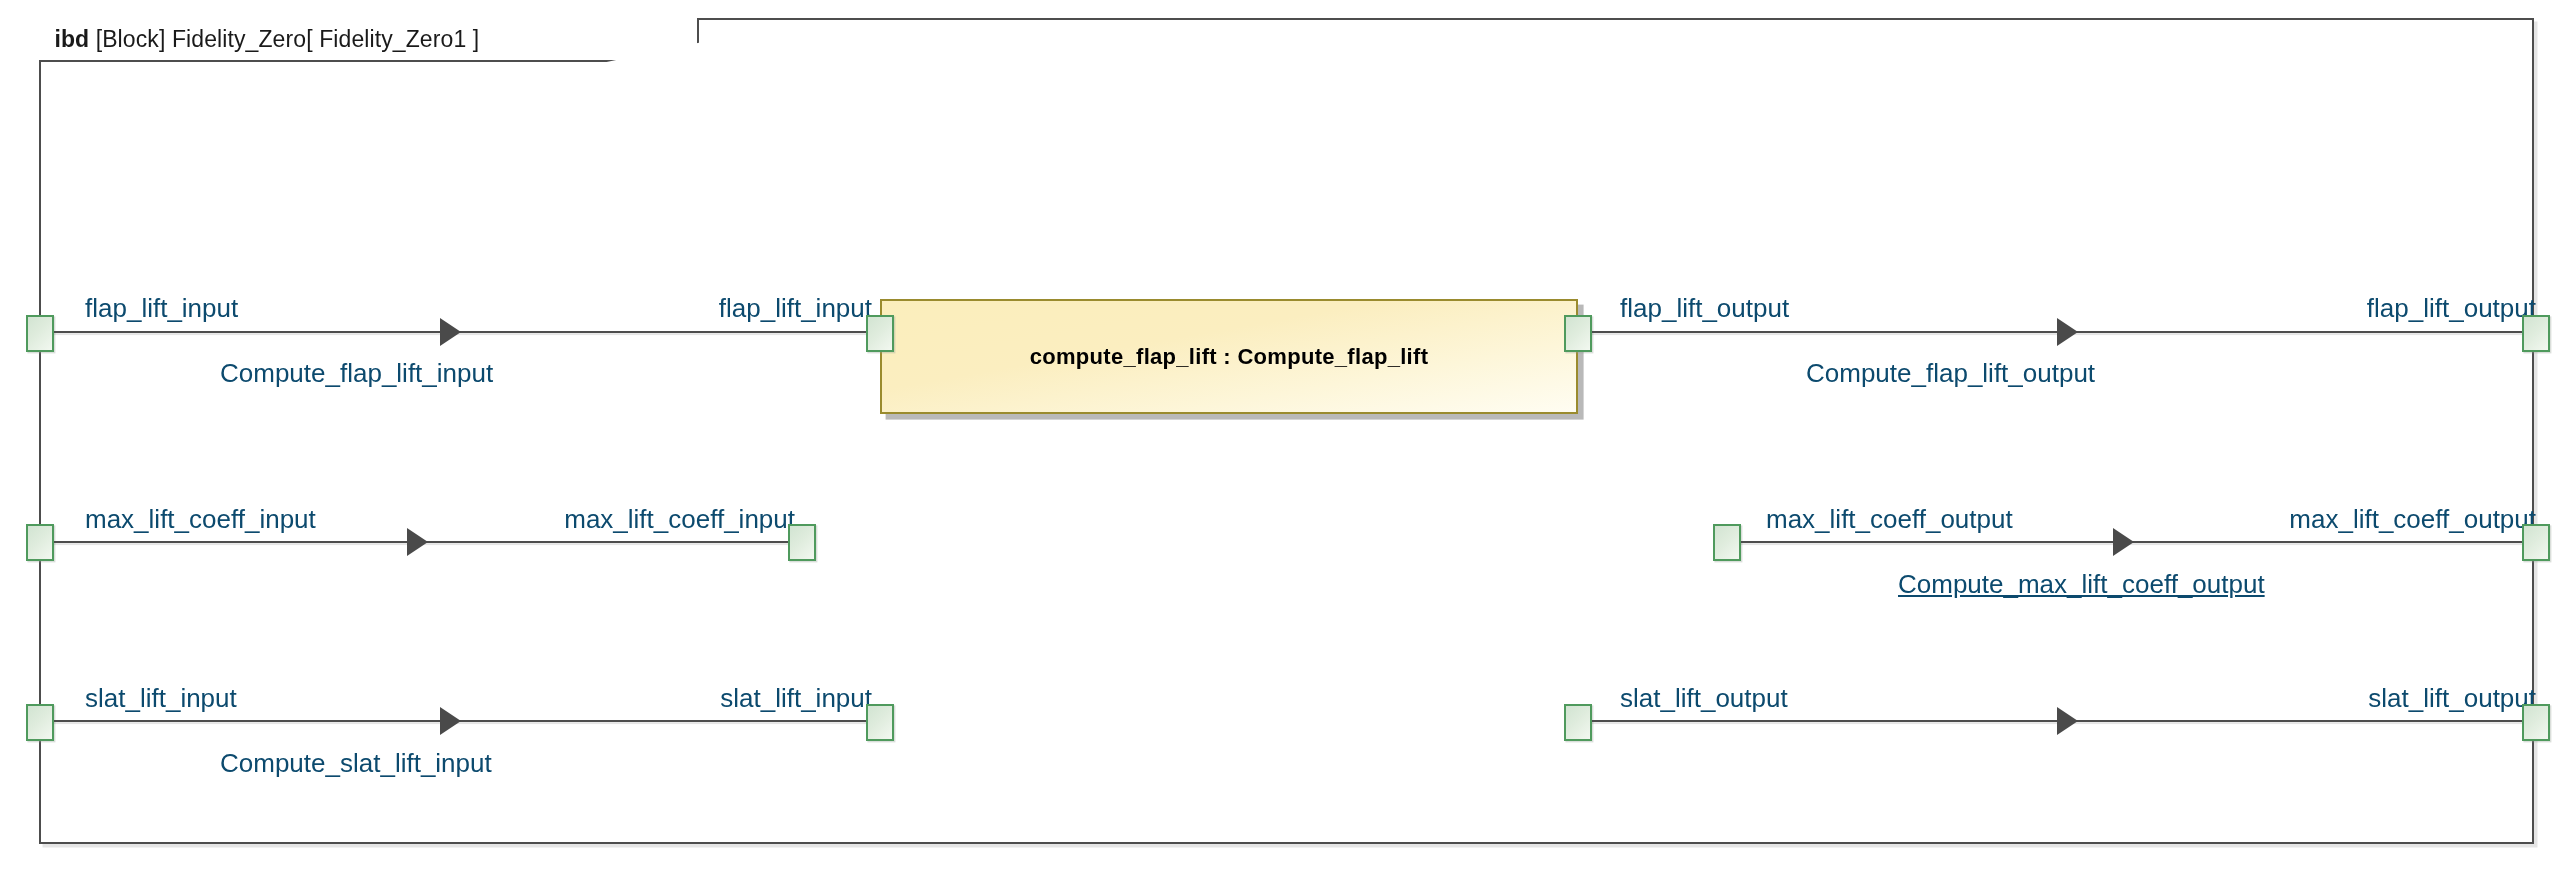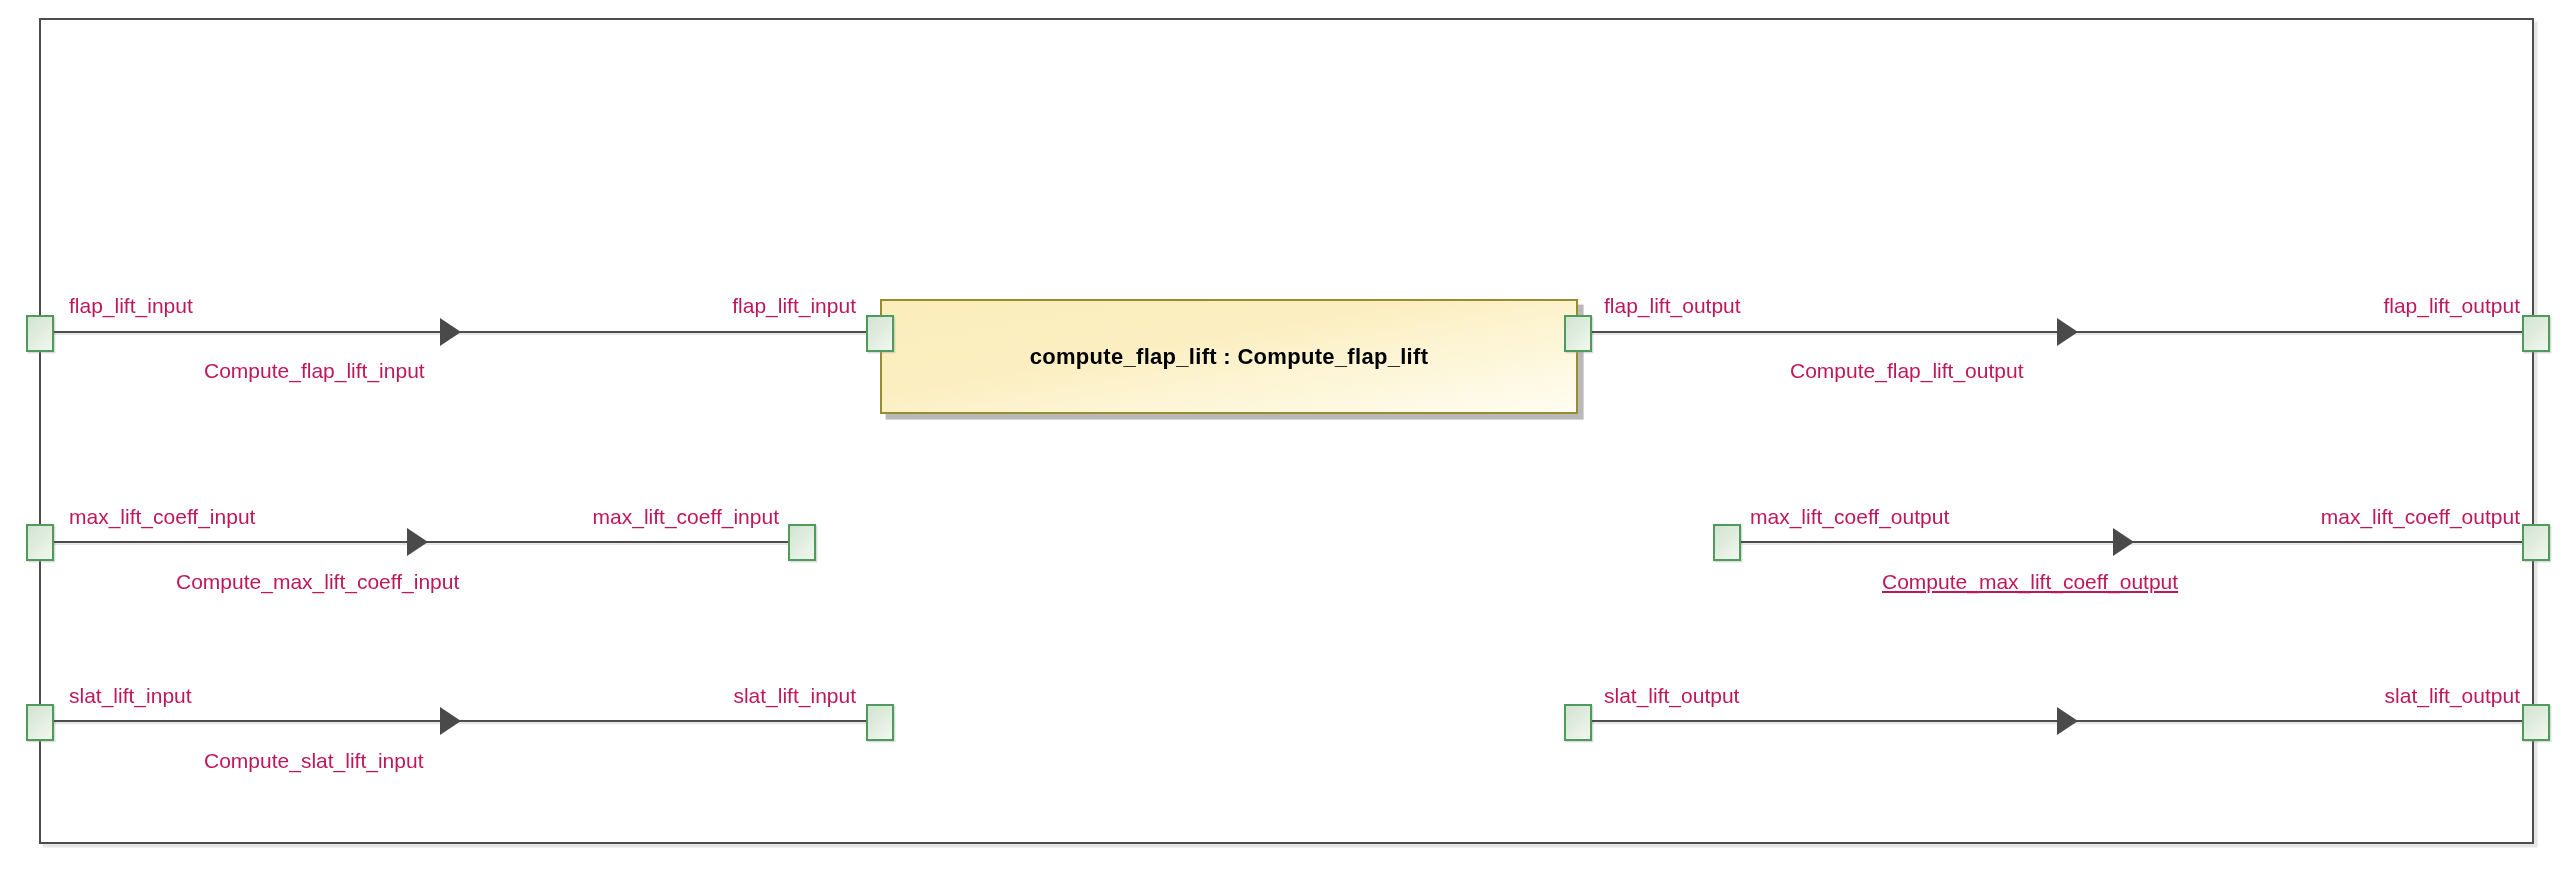--- a/index.html
+++ b/index.html
@@ -109,39 +109,43 @@
     width: 0;
     height: 0;
     border-top: 14.7px solid transparent;
     border-bottom: 14.7px solid transparent;
     border-left: 21px solid #4a4a4a;
   }
 
   
   .lbl {
     position: absolute;
-    font-size: 21px;
-    color: #be185d;
+    font-size: 26px;
+    color: #0c4a6e;
     white-space: nowrap;
     line-height: 1;
+    margin-left: 16px;
   }
   .lbl.r {
     text-align: right;
   }
   .lbl.c {
     text-align: left;
   }
 </style>
 </head>
 <body>
 
 <div id="canvas">
 
   <div class="ibd-frame"></div>
 
+  <div class="frame-title">
+    <span class="frame-title-inner"><span class="frame-title-kind">ibd</span>&nbsp;<span>[Block]</span>&nbsp;<span>Fidelity_Zero</span><span>[ Fidelity_Zero1 ]</span></span>
+  </div>
 
   <div class="port sq" style="left:26px; top:315px;"></div>
   <div class="lbl" style="left:69px; top:295px;">flap_lift_input</div>
 
   <div class="conn" style="left:54px; top:331px; width:818px;"></div>
   <div class="arrow" style="left:440px; top:318px;"></div>
   <div class="lbl c" style="left:204px; top:360px; width:449px;">Compute_flap_lift_input</div>
   <div class="lbl r" style="left:491px; top:295px; width:365px;">flap_lift_input</div>
 
   <div class="part" style="left:880px; top:299px; width:698px; height:115px;">
@@ -157,21 +161,20 @@
   <div class="lbl c" style="left:1790px; top:360px; width:491px;">Compute_flap_lift_output</div>
   <div class="lbl r" style="left:2078px; top:295px; width:442px;">flap_lift_output</div>
 
   <div class="port sq" style="left:2522px; top:315px;"></div>
 
   <div class="port sq" style="left:26px; top:524px;"></div>
   <div class="lbl" style="left:69px; top:506px;">max_lift_coeff_input</div>
 
   <div class="conn" style="left:54px; top:541px; width:740px;"></div>
   <div class="arrow" style="left:407px; top:528px;"></div>
-  <div class="lbl c" style="left:176px; top:571px; width:463px;">Compute_max_lift_coeff_input</div>
   <div class="lbl r" style="left:414px; top:506px; width:365px;">max_lift_coeff_input</div>
 
 
   <div class="port sq" style="left:788px; top:524px;"></div>
   <div class="port sq" style="left:1713px; top:524px;"></div>
 
   <div class="conn" style="left:1741px; top:541px; width:795px;"></div>
   <div class="arrow" style="left:2113px; top:528px;"></div>
   <div class="lbl" style="left:1750px; top:506px;">max_lift_coeff_output</div>
   <div class="lbl c" style="left:1882px; top:571px; width:491px;text-decoration:underline;">Compute_max_lift_coeff_output</div>

